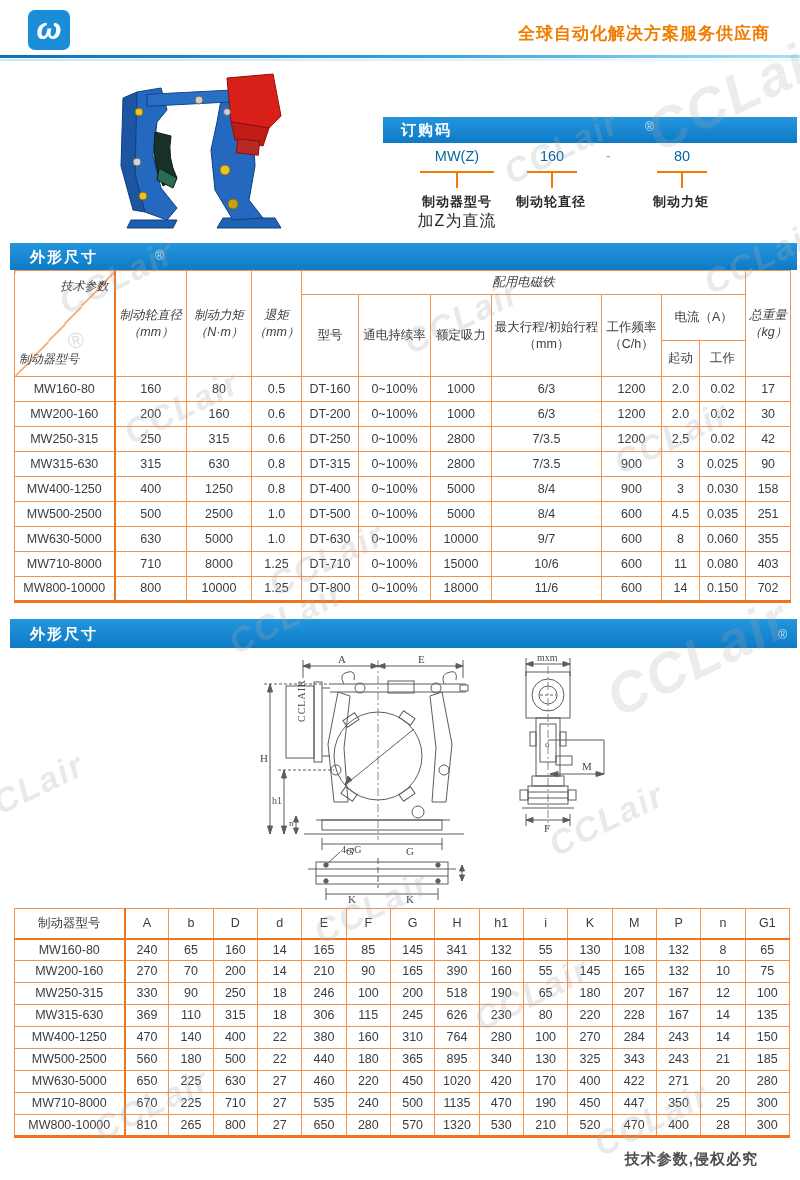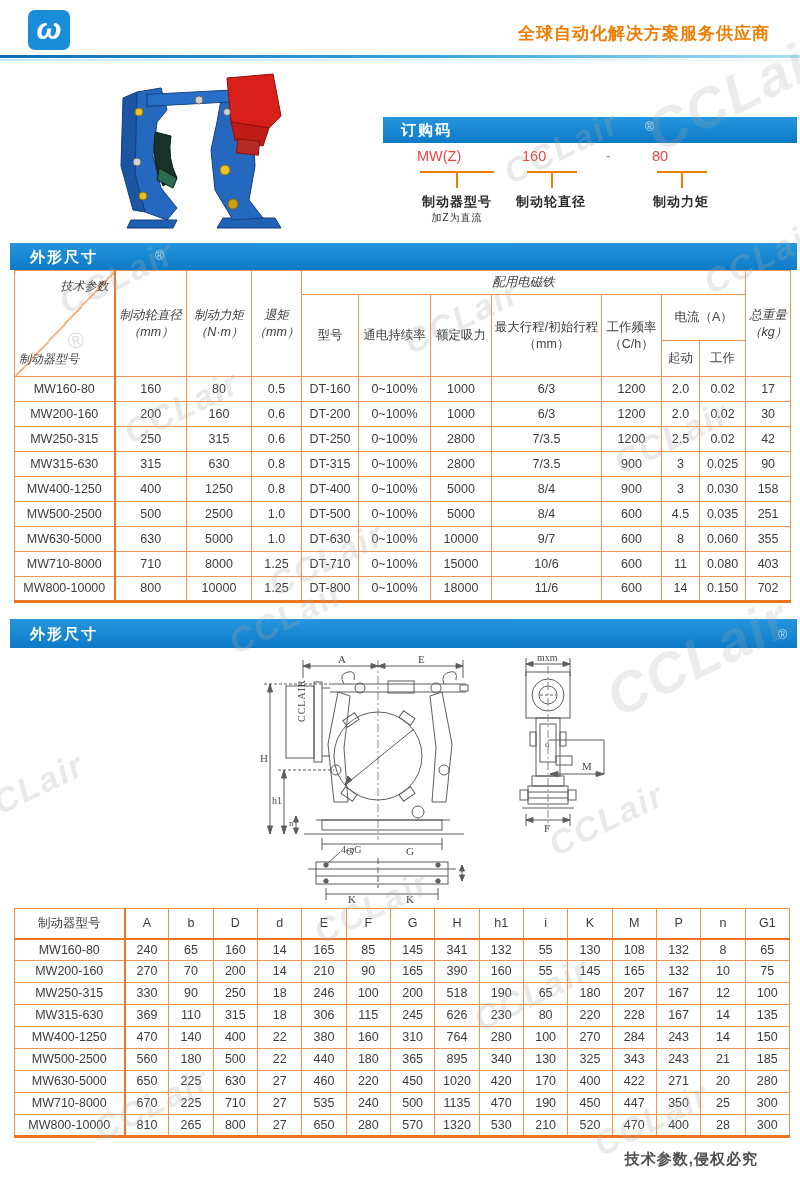--- a/index.html
+++ b/index.html
@@ -14,21 +14,21 @@
   .logo-reg { font-size:13px; vertical-align:18px; font-weight:bold; }
   .tagline { position:absolute; right:30px; top:22px; font-size:17px; font-weight:bold; color:#f07d00; letter-spacing:1px; }
   .rule1 { position:absolute; left:0; top:55px; width:800px; height:3px; background:linear-gradient(to right,#0c6fb8,#37a3e0 55%,#a8e0f6); }
   .rule2 { position:absolute; left:0; top:59px; width:800px; height:2px; background:linear-gradient(to right,#bfe9f8,#eefaff); }
 
   
   .doc-title { position:absolute; left:388px; top:82px; width:404px; text-align:center; font-size:21px; font-weight:bold; color:#111; letter-spacing:1px; }
   .bar { background:linear-gradient(#2496dd,#0e7ac6); color:#fff; font-weight:bold; }
   .order-bar { position:absolute; left:383px; top:117px; width:414px; height:26px; font-size:15px; line-height:26px; padding-left:18px; letter-spacing:2px; }
   .bar-reg { position:absolute; font-size:12px; color:rgba(255,255,255,.75); font-weight:normal; }
-  .order-code { position:absolute; top:148px; font-size:14.5px; color:#ef4444; text-align:left; width:80px; }
+  .order-code { position:absolute; top:148px; font-size:14.5px; color:#0369a1; text-align:center; width:80px; }
   .oc-dash { position:absolute; top:148px; left:606px; color:#9a9a9a; font-size:14px; }
   .oc-line { position:absolute; top:171px; height:2px; background:#f07d00; }
   .oc-stem { position:absolute; top:171px; width:2px; height:17px; background:#f07d00; }
   .oc-label { position:absolute; width:110px; text-align:center; font-size:13px; color:#2a2a2a; font-weight:bold; letter-spacing:1px; }
 
   
   .sec-bar { position:absolute; left:10px; width:787px; height:27px; font-size:15px; line-height:27px; padding-left:20px; letter-spacing:2px; }
 
   
   table { border-collapse:collapse; table-layout:fixed; width:776px; font-size:12.5px; color:#3c3c3c; }
@@ -114,21 +114,21 @@
   <div class="order-code" style="left:522px; width:60px;">160</div>
   <div class="oc-dash">-</div>
   <div class="order-code" style="left:652px; width:60px;">80</div>
   <div class="oc-line" style="left:420px; width:74px;"></div>
   <div class="oc-line" style="left:527px; width:50px;"></div>
   <div class="oc-line" style="left:657px; width:50px;"></div>
   <div class="oc-stem" style="left:456px;"></div>
   <div class="oc-stem" style="left:551px;"></div>
   <div class="oc-stem" style="left:681px;"></div>
   <div class="oc-label" style="left:402px; top:193px;">制动器型号</div>
-  <div class="oc-label" style="left:402px; top:211px; font-size:10px; font-weight:normal;">加Z为直流</div>
+  <div class="oc-label" style="left:402px; top:211px; font-size:16px; font-weight:normal;">加Z为直流</div>
   <div class="oc-label" style="left:496px; top:193px;">制动轮直径</div>
   <div class="oc-label" style="left:626px; top:193px;">制动力矩</div>
 
   <div class="bar sec-bar" style="top:243px;">
     <span>外形尺寸</span>
     <span class="bar-reg" style="left:145px; top:0;">®</span>
   </div>
 
   <table id="spec-table" class="dtable" style="top:270px;">
     <colgroup>

